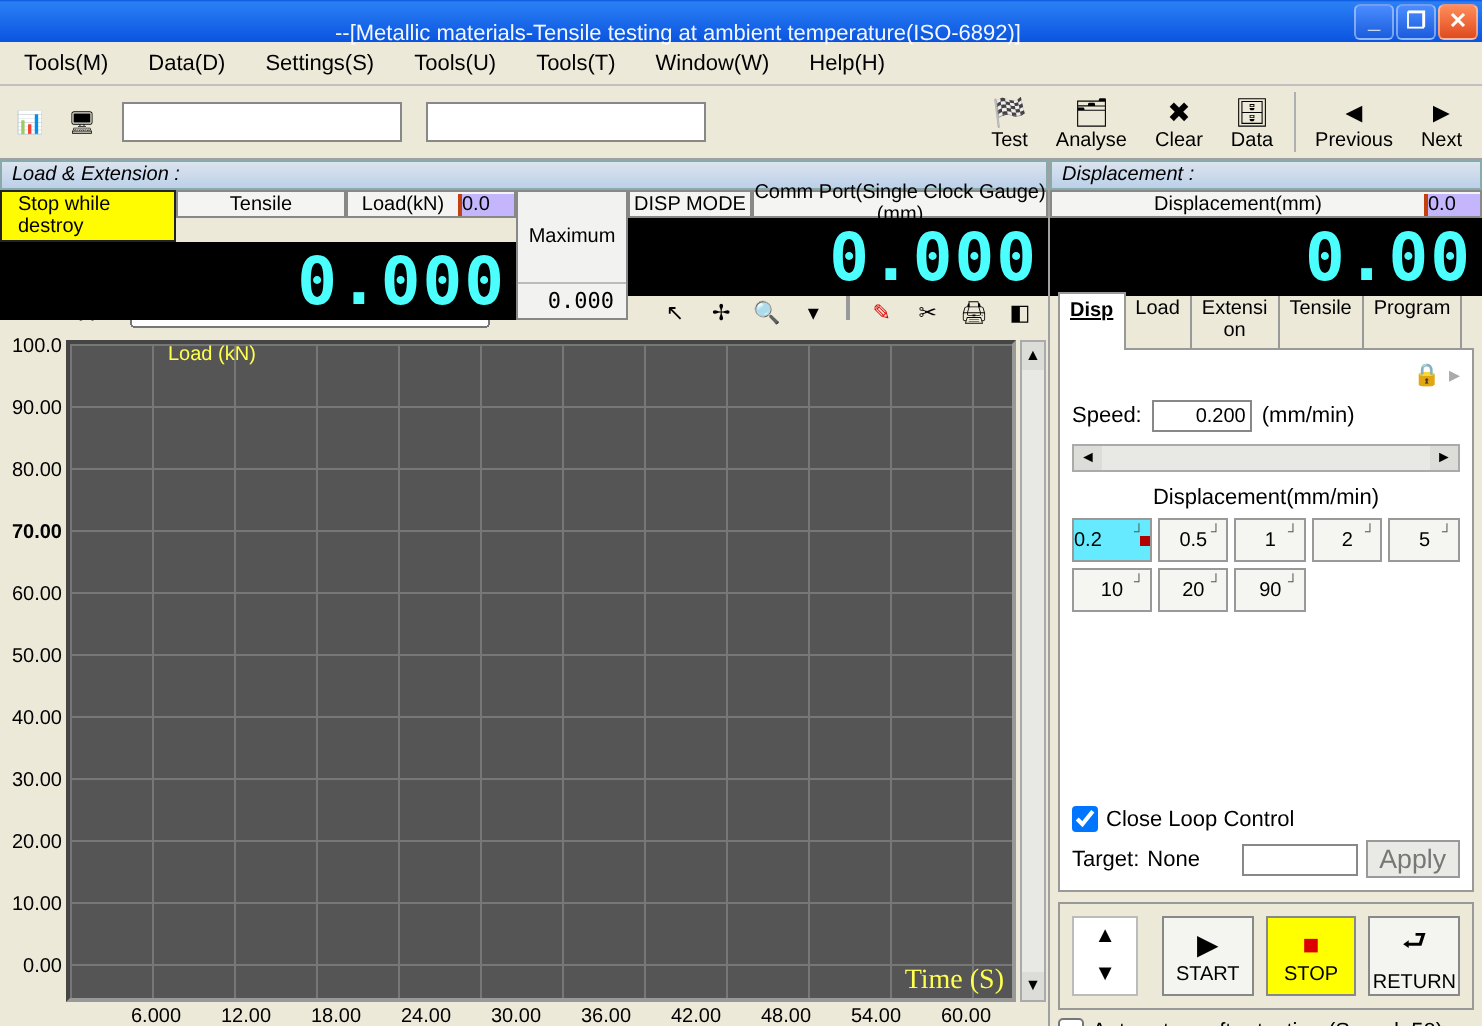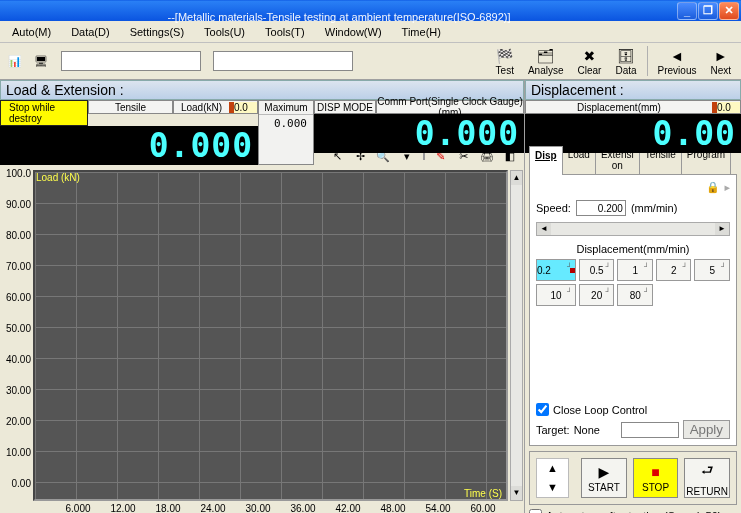--- a/index.html
+++ b/index.html
@@ -15,50 +15,50 @@
 .menu-item { padding: 2px 10px; }
 
 .toolbar { height: 37px; display: flex; align-items: center; padding: 0 3px; border-bottom: 1px solid #a0a0a0; }
 .toolbar .tool-ico { width: 24px; height: 24px; margin-right: 2px; display: inline-flex; align-items: center; justify-content: center; }
 .toolbar .field { height: 20px; border: 1px solid #888; background: #fff; width: 140px; margin: 0 6px; }
 .toolbar .spacer { flex: 1; }
 .tool-btn { display: flex; flex-direction: column; align-items: center; justify-content: center; padding: 0 7px; height: 34px; font-size: 10px; }
 .tool-btn .ico { width: 18px; height: 18px; display:inline-flex; align-items:center; justify-content:center; font-size:14px; }
 .tool-sep { width:1px; height:30px; background:#b0b0b0; margin:0 3px; }
 
-.panel-head { background: linear-gradient(#dce4ef,#bcd0e8); border: 1px solid #8aa; padding: 1px 5px; font-size: 14px; }
+.panel-head { background: linear-gradient(#dce4ef,#bcd0e8); border: 1px solid #8aa; padding: 1px 5px; font-size: 10px; font-style: italic; }
 
 .topstrip { display:flex; height:48px; }
 .lcd-block { background: #000; height: 39px; position: relative; }
 .lcd-value { color: #4cffff; font-family: "DS-Digital", Consolas, monospace; font-size: 33px; letter-spacing: 1px; text-align: right; padding-right: 5px; line-height:39px; font-weight:bold;}
 .lcd-label { display:flex; align-items:center; border:1px solid #888; height:14px; background:#f4f4f2; font-size:10px; }
 .lcd-label .name { flex:1; text-align:center; }
-.lcd-label .num { width:28px; text-align:right; padding-right:17px; border-left:5px solid #c2410c; background:#fef9c3; }
+.lcd-label .num { width:28px; text-align:right; padding-right:17px; border-left:2px solid #c2410c; background:#c4b5fd; }
 .max-box { background:#f2f2f0; border:1px solid #888; }
-.max-title { text-align:center; font-size:10px; border-bottom:1px solid #bbb; padding:1px 0; }
+.max-title { text-align:center; font-size:10px; border-bottom:1px solid #bbb; padding:17px 0; }
 .max-value { text-align:right; padding:2px 6px; font-family: Consolas,monospace; }
 
 .yellow-btn { background: #fffb00; border:1px solid #222; padding:1px 8px; font-size:10px; }
 
 .main-row { display:flex; height: 397px; }
 .left-col { width: 525px; display:flex; flex-direction:column; border-right:1px solid #a0a0a0;}
 .curve-head { padding:2px 4px; font-size:10px; }
 .curve-ctrl { display:flex; align-items:center; padding:2px 4px; gap:5px; }
 .curve-ctrl select { width:180px; height:18px; font-size:11px;}
 .curve-ctrl .gap { flex:1; }
 .curve-tools span { display:inline-flex; width:18px; height:18px; align-items:center; justify-content:center; margin:0 1px; border:1px solid transparent; }
 .curve-tools .sep { width:1px; height:15px; background:#999; margin:0 3px; }
 
 .plot-wrap { flex:1; position:relative; padding:2px 8px 2px 2px; }
 .plot-area { position:absolute; left:33px; right:16px; top:2px; bottom:24px; background:#555; border:2px inset #999;}
 .plot-area::after{content:""; position:absolute; inset:0; background-image:
  repeating-linear-gradient(to right, #777 0 1px, transparent 1px 41px),
  repeating-linear-gradient(to bottom, #777 0 1px, transparent 1px 31px);}
-.plot-ylabel { position:absolute; left:36px; top:4px; color:#ffff4d; font-size:10px; }
-.plot-xlabel { position:absolute; right:22px; bottom:26px; color:#ffff4d; font-size:10px; }
+.plot-ylabel { position:absolute; left:36px; top:4px; color:#ffff4d; font-size:10px;padding-left:48px; }
+.plot-xlabel { position:absolute; right:22px; bottom:26px; color:#ffff4d; font-size:14px;font-family:Liberation Serif, serif; }
 .y-ticks { position:absolute; left:0; top:0; bottom:24px; width:33px; }
 .y-ticks div { position:absolute; right:2px; font-size:10px; }
 .x-ticks { position:absolute; left:33px; right:16px; bottom:6px; height:16px; }
 .x-ticks div { position:absolute; font-size:10px; transform:translateX(-50%);}
 .vscroll { position:absolute; right:1px; top:2px; bottom:24px; width:13px; background:#e8e8e4; border:1px solid #aaa; display:flex; flex-direction:column; }
 .vscroll .arr { height:14px; background:#dcdcd8; text-align:center; font-size:8px; line-height:14px;}
 .vscroll .thumb { flex:1; }
 
 .right-col { width:216px; display:flex; flex-direction:column; }
 .ctrl-head { padding:2px 4px; font-size:10px; }
@@ -95,27 +95,27 @@
 <body>
 
 <div class="titlebar">
   <span class="title">--[Metallic materials-Tensile testing at ambient temperature(ISO-6892)]</span>
   <span class="winbtn min">_</span>
   <span class="winbtn max">❐</span>
   <span class="winbtn close">✕</span>
 </div>
 
 <div class="menubar">
-  <div class="menu-item">Auto(M)</div>
+  <div class="menu-item">Tools(M)</div>
   <div class="menu-item">Data(D)</div>
   <div class="menu-item">Settings(S)</div>
   <div class="menu-item">Tools(U)</div>
   <div class="menu-item">Tools(T)</div>
   <div class="menu-item">Window(W)</div>
-  <div class="menu-item">Time(H)</div>
+  <div class="menu-item">Help(H)</div>
 </div>
 
 <div class="toolbar">
   <span class="tool-ico">📊</span>
   <span class="tool-ico">🖥</span>
   <div class="field"></div>
   <div class="field"></div>
   <div class="spacer"></div>
   <div class="tool-btn">
       <span class="ico">🏁</span>
@@ -220,21 +220,21 @@
       </div>
     </div>
     <div class="plot-wrap">
       <div class="plot-area"></div>
       <div class="plot-ylabel">Load (kN)</div>
       <div class="plot-xlabel">Time (S)</div>
       <div class="y-ticks" id="yticks">
           <div style="top: 0px; text-align: right;">100.0</div>
           <div style="top: 31px;">90.00</div>
           <div style="top: 62px;">80.00</div>
-          <div style="top: 93px;">70.00</div>
+          <div style="top: 93px; font-weight: bold;">70.00</div>
           <div style="top: 124px;">60.00</div>
           <div style="top: 155px;">50.00</div>
           <div style="top: 186px;">40.00</div>
           <div style="top: 217px;">30.00</div>
           <div style="top: 248px;">20.00</div>
           <div style="top: 279px;">10.00</div>
           <div style="top: 310px;">0.00</div>
         </div>
       <div class="x-ticks" id="xticks">
           <div style="left: 45px;">6.000</div>
@@ -306,21 +306,21 @@
           </div>
           <div class="speed-btn">
             <span>10</span>
             <span class="tl">┘</span>
           </div>
           <div class="speed-btn">
             <span>20</span>
             <span class="tl">┘</span>
           </div>
           <div class="speed-btn">
-            <span>80</span>
+            <span>90</span>
             <span class="tl">┘</span>
           </div>
           <div style="visibility: hidden;"></div>
           <div style="visibility: hidden;"></div>
         </div>
       <div class="cloop-row">
           <input type="checkbox" checked="" style="">
           <span>Close Loop Control</span>
         </div>
       <div class="target-row">

